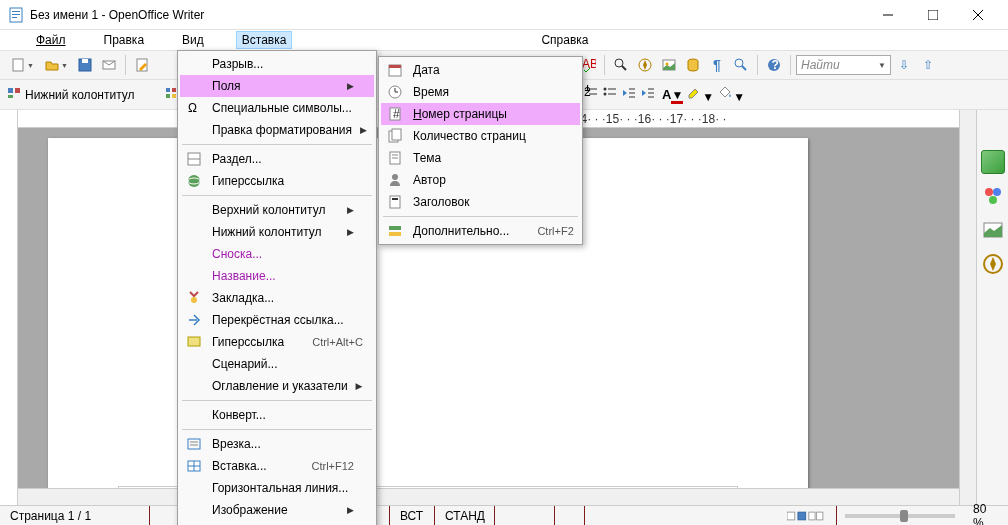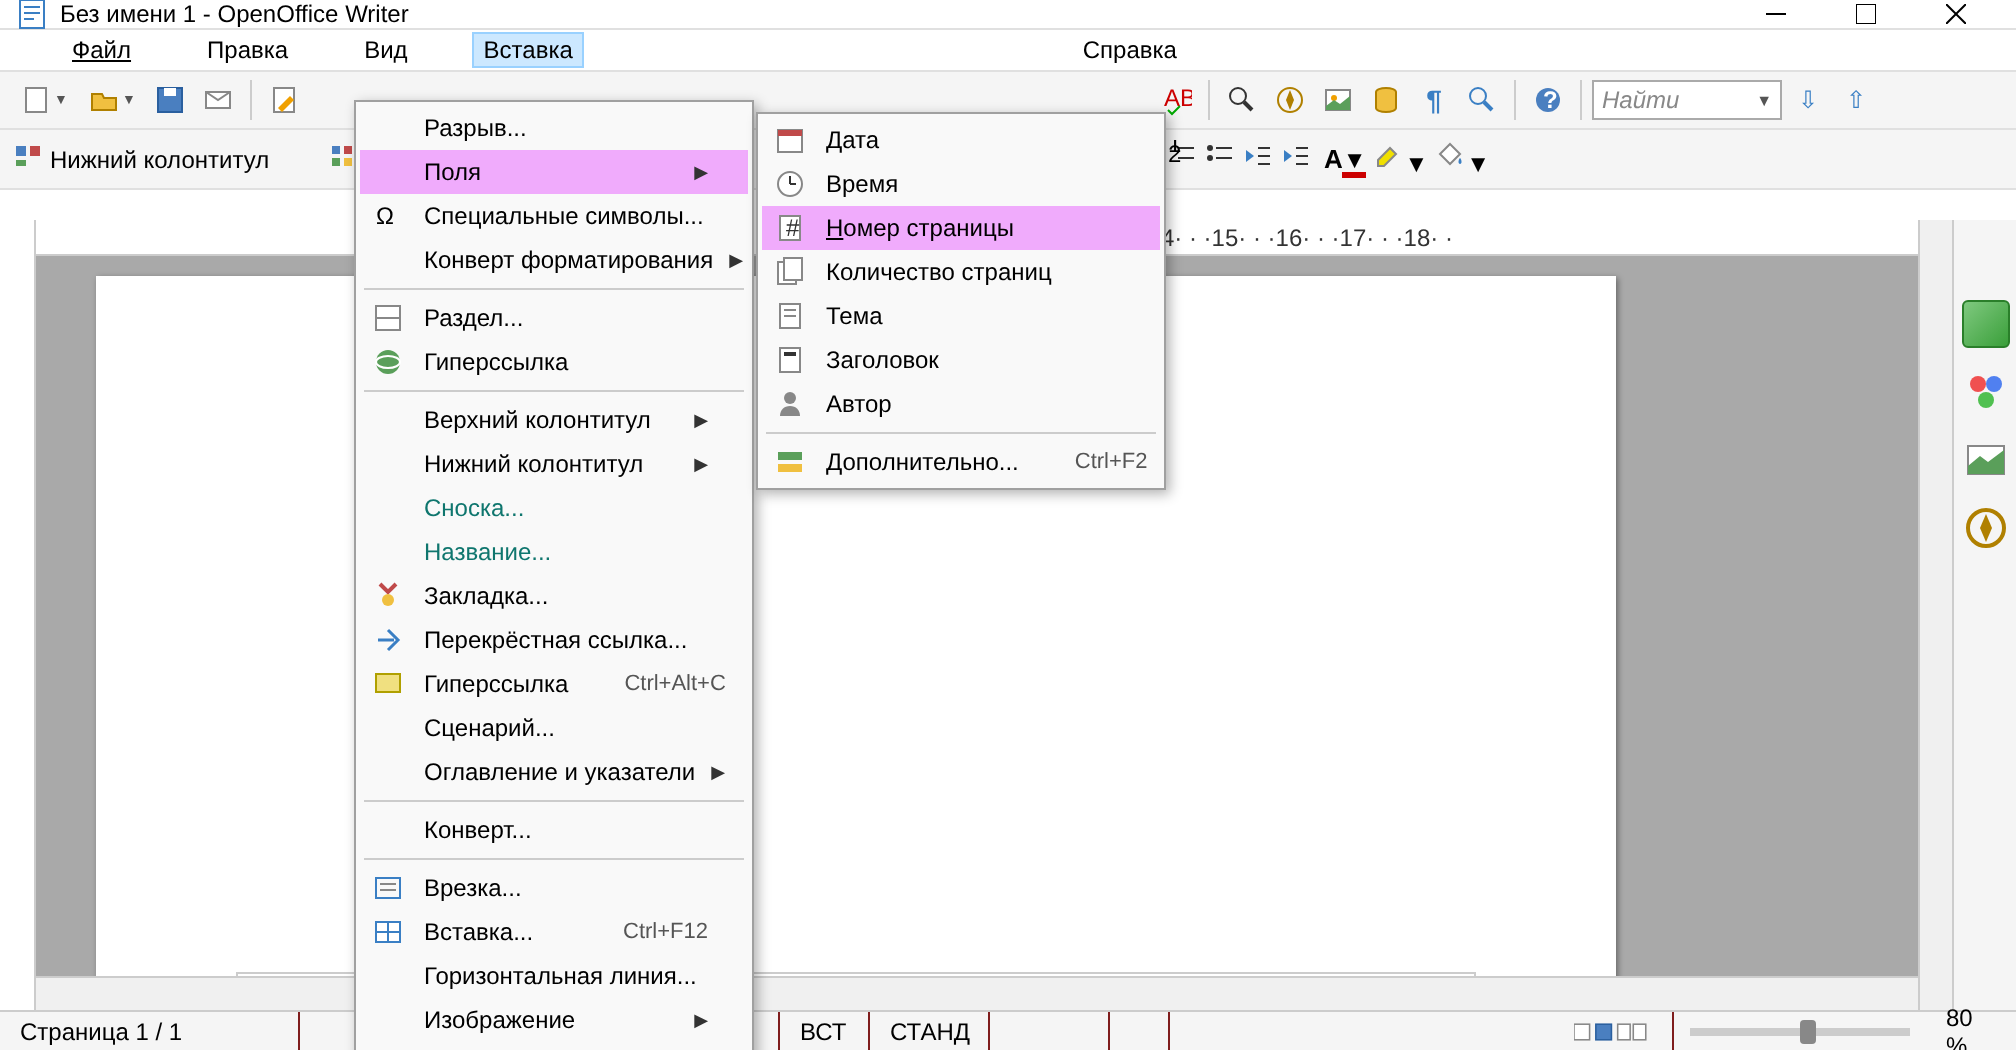--- a/index.html
+++ b/index.html
@@ -1,19 +1,19 @@
 <!DOCTYPE html>
 <html><head>
 <meta charset="utf-8">
 <style>
 * { box-sizing: border-box; margin: 0; padding: 0; font-family: "Segoe UI", Tahoma, sans-serif; font-size: 12px; }
 body { background: #fff; width: 1008px; height: 525px; overflow: hidden; position: relative; }
 
 
-.titlebar { height: 15px; background: #fff; display: flex; align-items: center; padding: 0 8px; border-bottom: 1px solid #e0e0e0; }
+.titlebar { height: 30px; background: #fff; display: flex; align-items: center; padding: 0 8px; border-bottom: 1px solid #e0e0e0; }
 .titlebar .app-icon { width: 16px; height: 16px; margin-right: 6px; }
 .titlebar .title { flex: 1; color: #000; }
 .titlebar .win-btn { width: 45px; height: 29px; display: flex; align-items: center; justify-content: center; color: #000; }
 .titlebar .win-btn svg { width: 10px; height: 10px; }
 
 
 .menubar { height: 20px; display: flex; align-items: center; padding: 0 6px; gap: 2px; }
 .menubar .menu-item { padding: 2px 6px; cursor: default; margin-left: 24px; }
 .menubar .menu-item u { text-decoration: underline; }
 .menubar .menu-item.open { background: #cce8ff; border: 1px solid #99d1ff; padding: 1px 5px; }
@@ -45,21 +45,21 @@
 .statusbar { position: absolute; bottom: 0; left: 0; right: 0; height: 20px; background: #f5f5f5; border-top: 1px solid #ccc; display: flex; align-items: center; font-size: 11px; }
 .statusbar .cell { padding: 0 10px; border-right: 1px solid #7f1d1d; height: 100%; display: flex; align-items: center; }
 .statusbar .spacer { flex: 1; }
 .statusbar .zoom-slider { width: 110px; height: 4px; background: #ccc; margin: 0 8px; position: relative; }
 .statusbar .zoom-slider::after { content: ""; position: absolute; top: -4px; left: 50%; width: 8px; height: 12px; background: #888; border-radius: 2px; }
 
 
 .dropdown { position: absolute; background: #f9f9f9; border: 1px solid #a0a0a0; box-shadow: 2px 2px 6px rgba(0,0,0,0.3); z-index: 100; padding: 2px; }
 .dropdown .dd-item { display: flex; align-items: center; height: 22px; padding: 0 20px 0 4px; gap: 8px; cursor: default; white-space: nowrap; }
 .dropdown .dd-item.highlighted { background: #f0abfc; }
-.dropdown .dd-item.disabled { color: #0f766e; align-items: center; }
+.dropdown .dd-item.disabled { color: #a21caf; align-items: center; }
 .dropdown .dd-icon { width: 20px; height: 16px; display: flex; align-items: center; justify-content: center; flex-shrink: 0; }
 .dropdown .dd-label { flex: 1; }
 .dropdown .dd-label u { text-decoration: underline; }
 .dropdown .dd-shortcut { color: #555; margin-left: 20px; font-size: 11px; }
 .dropdown .dd-arrow { font-size: 9px; color: #333; }
 .dropdown .dd-sep { height: 1px; background: #ccc; margin: 3px 2px; }
 
 #insert-menu { top: 50px; left: 177px; width: 200px; }
 #fields-submenu { top: 56px; left: 378px; width: 205px; }
 
@@ -312,21 +312,21 @@
   <div class="dd-item">
       <span class="dd-icon">
         <svg class="ico" viewBox="0 0 16 16">
           <text x="2" y="12" font-size="11">Ω</text>
         </svg>
       </span>
       <span class="dd-label">Специальные символы...</span>
     </div>
   <div class="dd-item">
       <span class="dd-icon"></span>
-      <span class="dd-label">Конверт форматирования</span>
+      <span class="dd-label">Правка форматирования</span>
       <span class="dd-arrow">▶</span>
     </div>
   <div class="dd-sep"></div>
   <div class="dd-item">
       <span class="dd-icon">
         <svg class="ico" viewBox="0 0 16 16">
           <rect x="2" y="2" width="12" height="12" fill="#fff" stroke="#888"></rect>
           <line x1="2" y1="8" x2="14" y2="8" stroke="#888"></line>
         </svg>
       </span>
@@ -485,35 +485,35 @@
           <rect x="3" y="2" width="10" height="12" fill="#fff" stroke="#888"></rect>
           <line x1="5" y1="5" x2="11" y2="5" stroke="#888"></line>
           <line x1="5" y1="8" x2="11" y2="8" stroke="#888"></line>
         </svg>
       </span>
       <span class="dd-label">Тема</span>
     </div>
   <div class="dd-item">
       <span class="dd-icon">
         <svg class="ico" viewBox="0 0 16 16">
+          <circle cx="8" cy="5" r="3" fill="#888"></circle>
+          <path d="M3 14c0-3 2-5 5-5s5 2 5 5" fill="#888"></path>
+        </svg>
+      </span>
+      <span class="dd-label">Автор</span>
+    </div>
+  <div class="dd-item">
+      <span class="dd-icon">
+        <svg class="ico" viewBox="0 0 16 16">
           <rect x="3" y="2" width="10" height="12" fill="#fff" stroke="#888"></rect>
           <line x1="5" y1="5" x2="11" y2="5" stroke="#333" stroke-width="2"></line>
         </svg>
       </span>
       <span class="dd-label">Заголовок</span>
     </div>
-  <div class="dd-item">
-      <span class="dd-icon">
-        <svg class="ico" viewBox="0 0 16 16">
-          <circle cx="8" cy="5" r="3" fill="#888"></circle>
-          <path d="M3 14c0-3 2-5 5-5s5 2 5 5" fill="#888"></path>
-        </svg>
-      </span>
-      <span class="dd-label">Автор</span>
-    </div>
   <div class="dd-sep"></div>
   <div class="dd-item">
       <span class="dd-icon">
         <svg class="ico" viewBox="0 0 16 16">
           <rect x="2" y="3" width="12" height="4" fill="#5a9f5a"></rect>
           <rect x="2" y="9" width="12" height="4" fill="#f0c040"></rect>
         </svg>
       </span>
       <span class="dd-label">Дополнительно...</span>
       <span class="dd-shortcut">Ctrl+F2</span>

